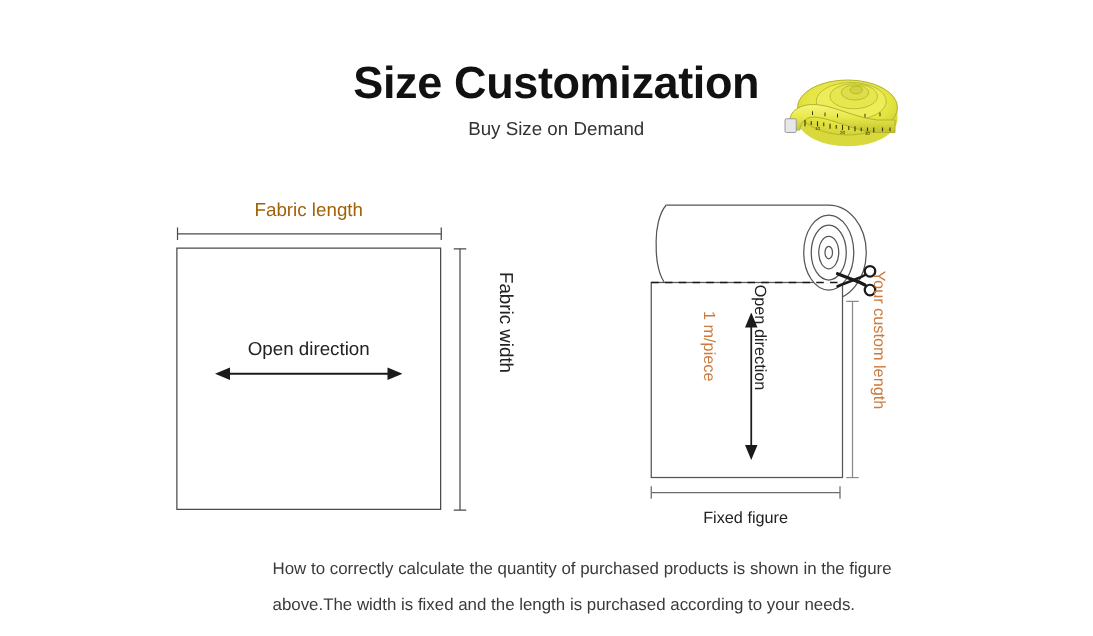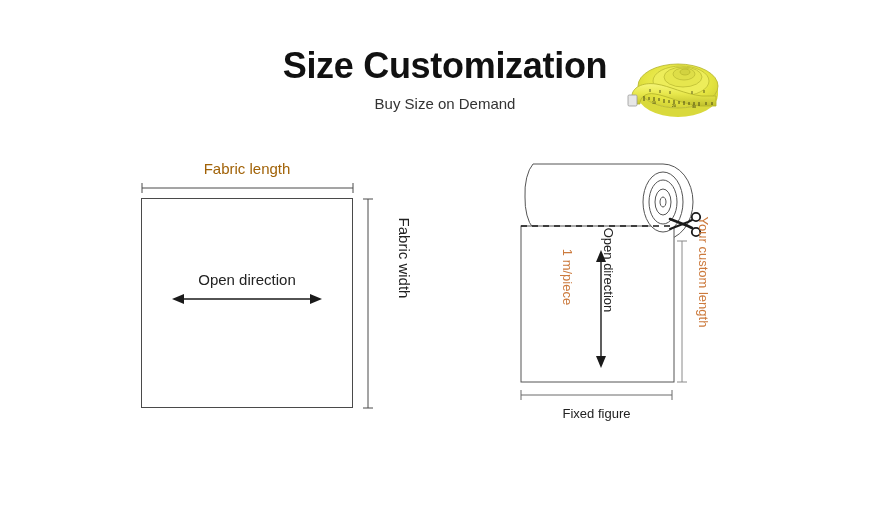--- a/index.html
+++ b/index.html
@@ -353,14 +353,15 @@
 
   <div id="fixed-width-dim">
     <svg width="153" height="12" viewBox="0 0 153 12">
       <line x1="1" y1="6" x2="152" y2="6" stroke="#6a6a6a" stroke-width="1"></line>
       <line x1="1" y1="1" x2="1" y2="11" stroke="#6a6a6a" stroke-width="1"></line>
       <line x1="152" y1="1" x2="152" y2="11" stroke="#6a6a6a" stroke-width="1"></line>
     </svg>
   </div>
   <div id="fixed-width-label">Fixed figure</div>
 
+  <div id="footer-text">How to correctly calculate the quantity of purchased products is shown in the figure above.The width is fixed and the length is purchased according to your needs.</div>
 
 </div>
 
 </body></html>

